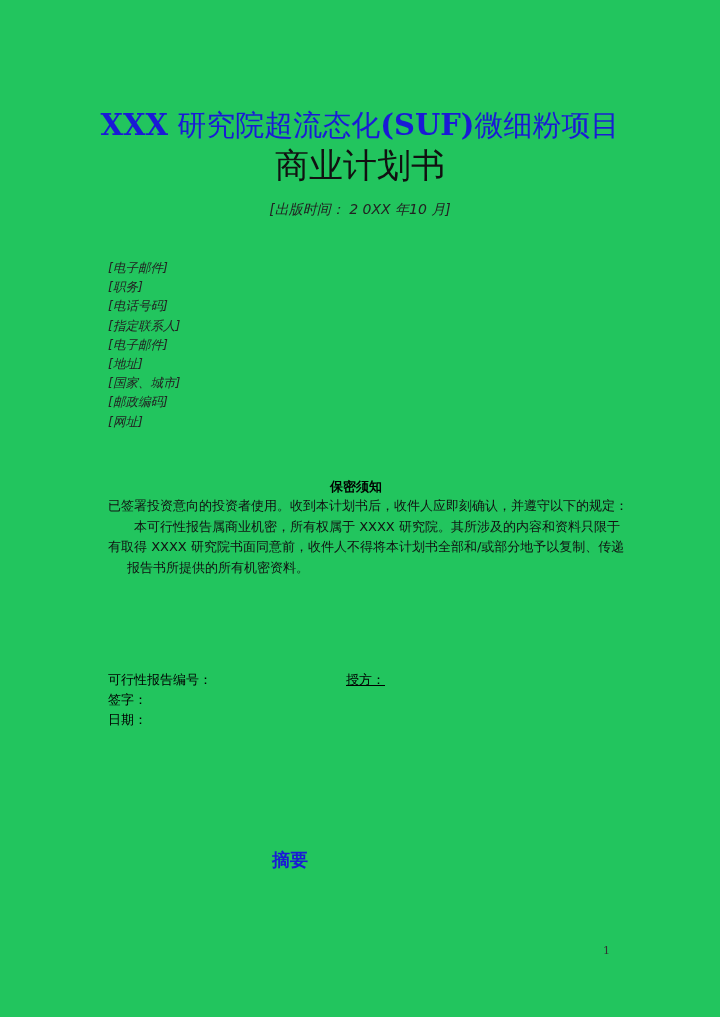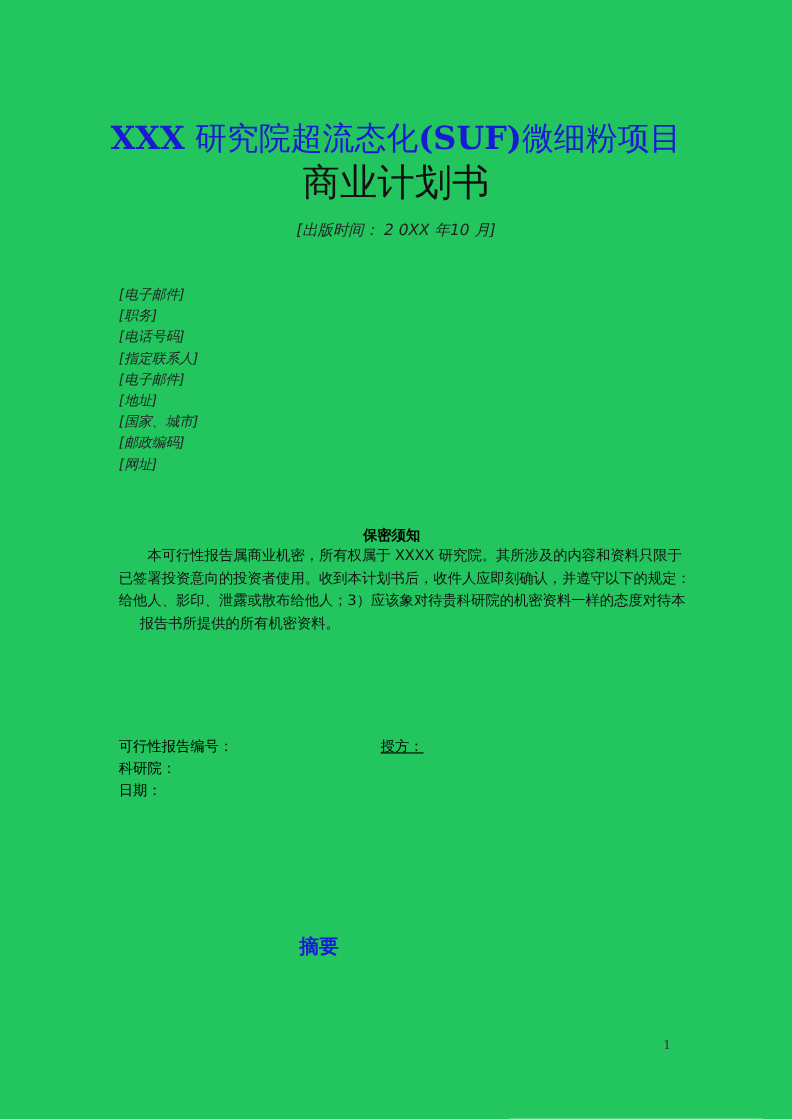--- a/index.html
+++ b/index.html
@@ -167,33 +167,33 @@
     <li>[电子邮件]</li>
     <li>[地址]</li>
     <li>[国家、城市]</li>
     <li>[邮政编码]</li>
     <li>[网址]</li>
   </ul>
 
   <div class="notice-title">保密须知</div>
 
   <div class="notice-body">
+    <span class="line">已签署投资意向的投资者使用。收到本计划书后，收件人应即刻确认，并遵守以下的规定：</span>
     <span class="line first">本可行性报告属商业机密，所有权属于 XXXX 研究院。其所涉及的内容和资料只限于</span>
-    <span class="line">已签署投资意向的投资者使用。收到本计划书后，收件人应即刻确认，并遵守以下的规定：</span>
-    <span class="line">给他人、影印、泄露或散布给他人；3）应该象对待贵科研院的机密资料一样的态度对待本</span>
+    <span class="line">有取得 XXXX 研究院书面同意前，收件人不得将本计划书全部和/或部分地予以复制、传递</span>
     <span class="line last">报告书所提供的所有机密资料。</span>
   </div>
 
   <div class="sign-block">
     <div class="sign-row">
       <span>可行性报告编号：</span>
       <span class="right-field">授方：</span>
     </div>
     <div class="sign-row">
-      <span>科研院：</span>
+      <span>签字：</span>
     </div>
     <div class="sign-row">
       <span>日期：</span>
     </div>
   </div>
 
   <div class="abstract-title">摘要</div>
 
 
   <div class="page-number">1</div>

